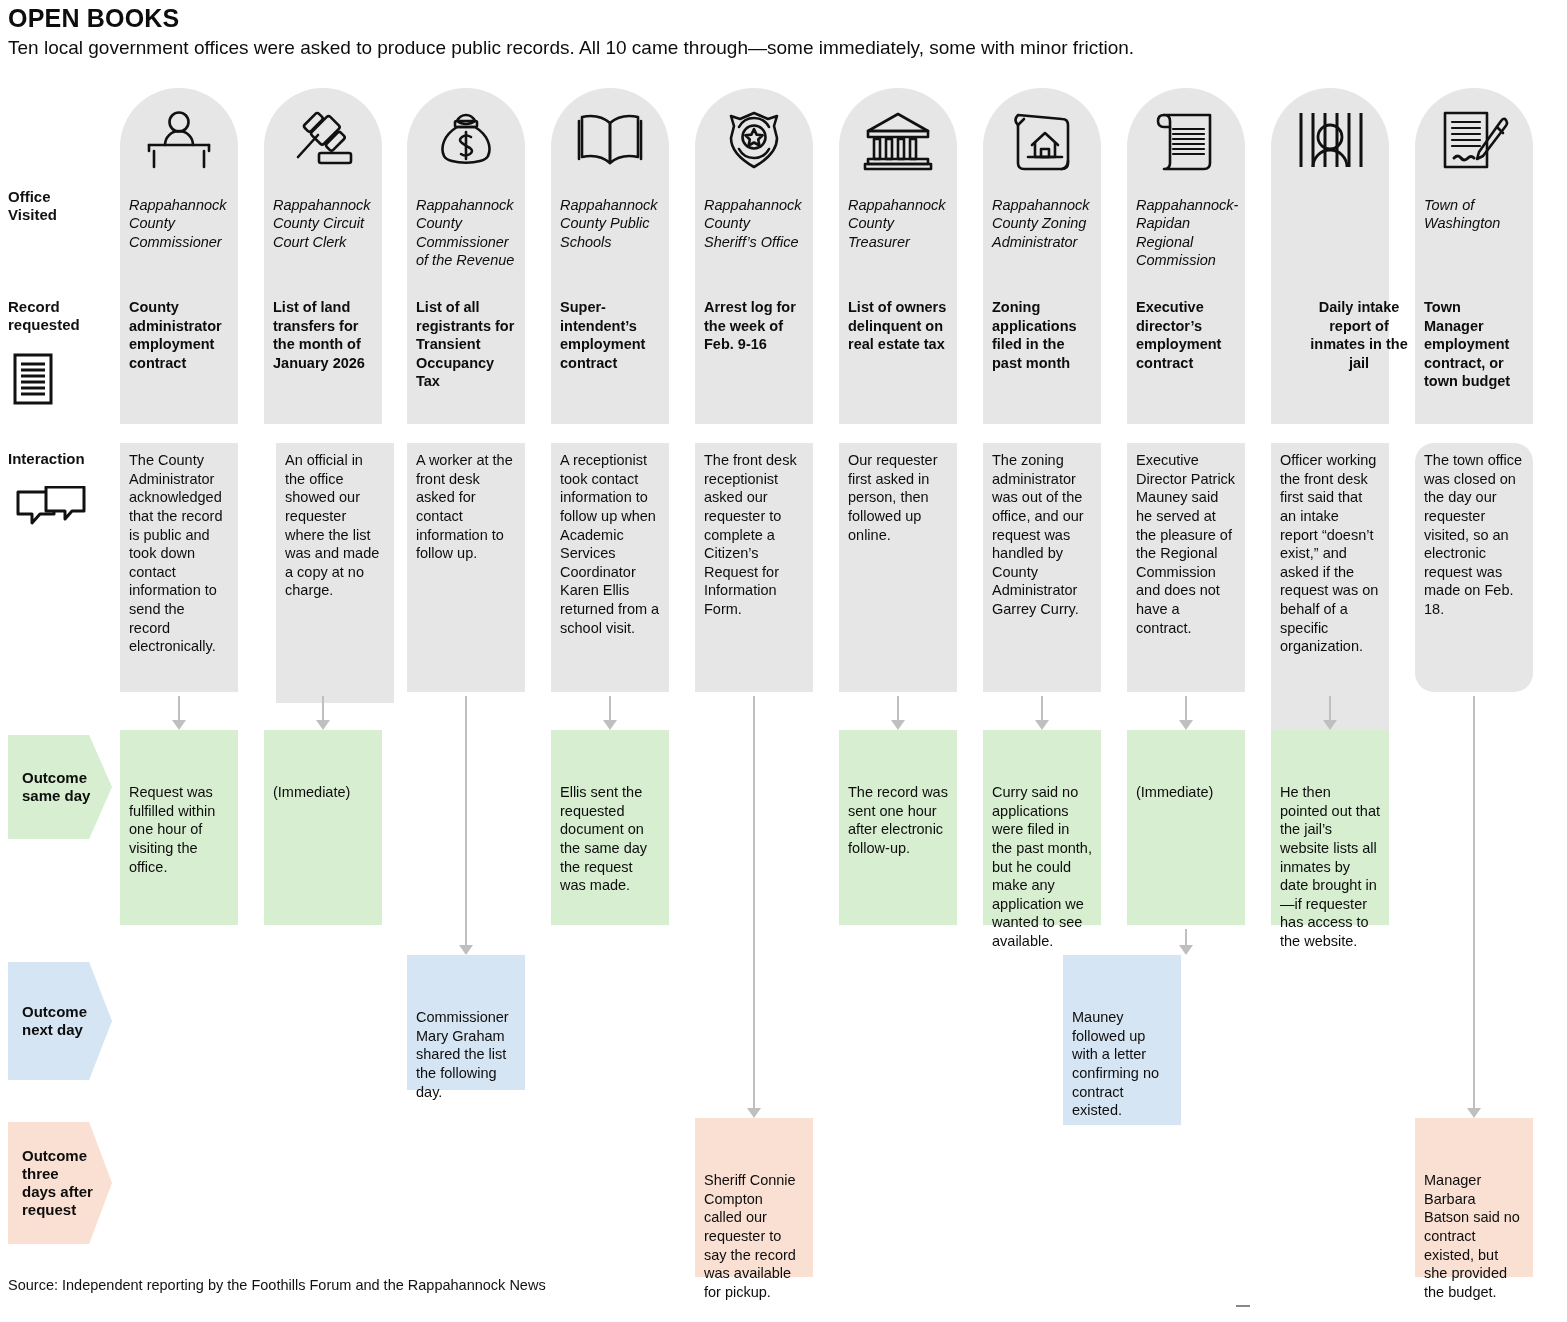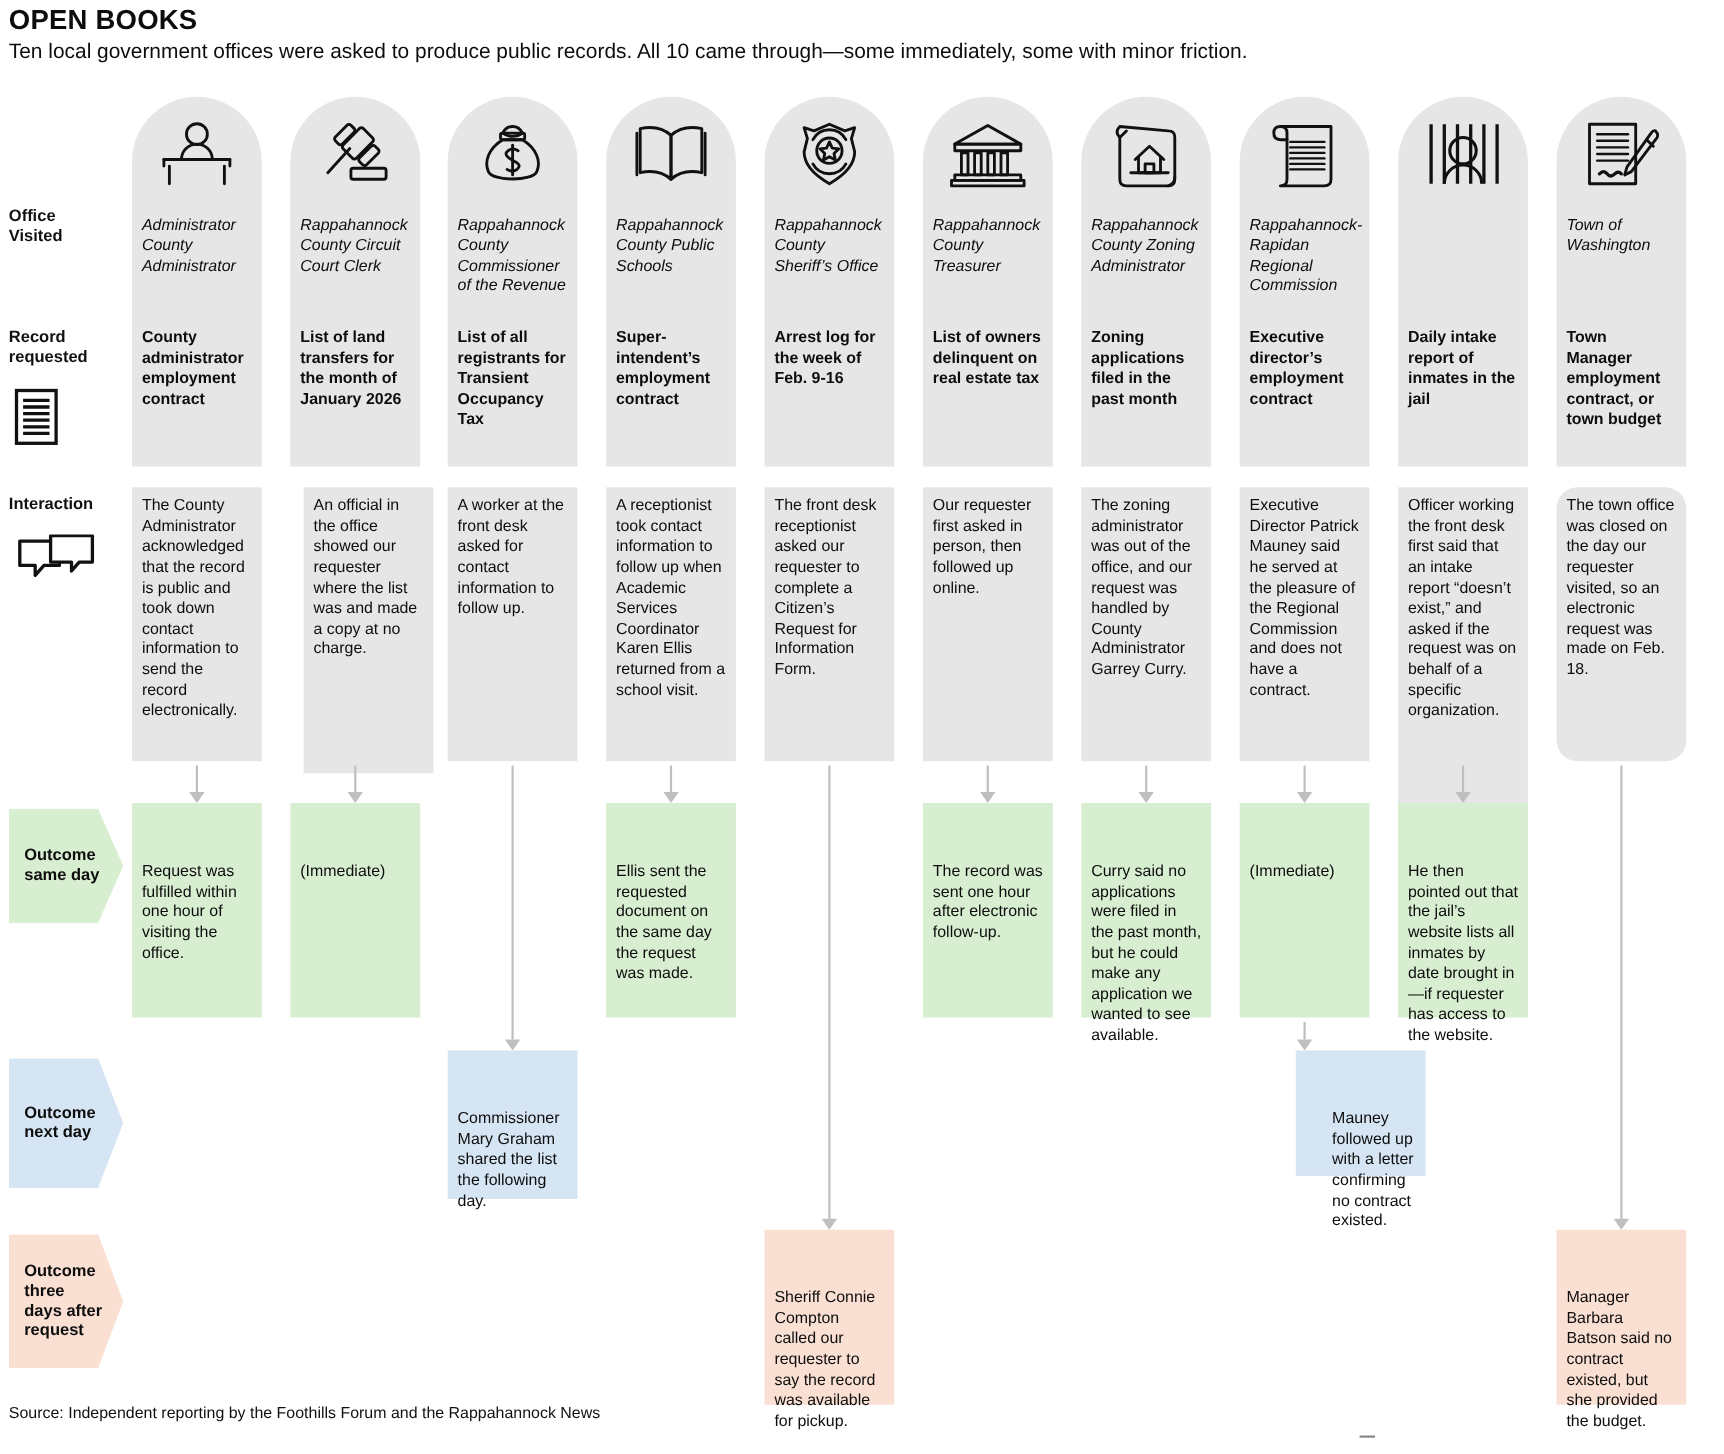--- a/index.html
+++ b/index.html
@@ -192,21 +192,21 @@
       <circle cx="36" cy="13" r="9.5" fill="none" stroke="#111" stroke-width="2.6" stroke-linejoin="round" stroke-linecap="round"></circle>
       <path d="M22 36 a14 14 0 0 1 28 0" fill="none" stroke="#111" stroke-width="2.6" stroke-linejoin="round" stroke-linecap="round"></path>
       <line x1="6" y1="36" x2="66" y2="36" fill="none" stroke="#111" stroke-width="2.6" stroke-linejoin="round" stroke-linecap="round"></line>
       <path d="M6 36 v6 M66 36 v6" fill="none" stroke="#111" stroke-width="2.6" stroke-linejoin="round" stroke-linecap="round"></path>
       <line x1="11" y1="42" x2="11" y2="58" fill="none" stroke="#111" stroke-width="2.6" stroke-linejoin="round" stroke-linecap="round"></line>
       <line x1="61" y1="42" x2="61" y2="58" fill="none" stroke="#111" stroke-width="2.6" stroke-linejoin="round" stroke-linecap="round"></line>
     </svg>
       </div>
     </div>
     <div class="officebox" style="left:120px; top:196px; background:transparent;">
-      <div class="office-name">Administrator County Administrator</div>
+      <div class="office-name">Rappahannock County Commissioner</div>
     </div>
     <div class="officebox" style="left:120px; top:298px; background:transparent;">
       <div class="record-name">County administrator employment contract</div>
     </div>
     <div class="interbox" style="left:120px; top:443px; height:249px;">
       <div class="txt">The County Administrator acknowledged that the record is public and took down contact information to send the record electronically.</div>
     </div>
     <div class="arrow" style="left:172px; top:696px; height:34px;">
       <div class="stem" style="height:24px;"></div>
       <div class="head" style="top:24px;"></div>
@@ -411,40 +411,40 @@
       <div class="stem" style="height:24px;"></div>
       <div class="head" style="top:24px;"></div>
     </div>
     <div class="outbox out-same" style="left:1127px; top:730px; height:195px;">
       <div class="txt">(Immediate)</div>
     </div>
     <div class="arrow" style="left:1179px; top:929px; height:26px;">
       <div class="stem" style="height:16px;"></div>
       <div class="head" style="top:16px;"></div>
     </div>
-    <div class="outbox out-next" style="left:1178px; top:955px; height:114px;padding-left:24px;">
+    <div class="outbox out-next" style="left:1063px; top:955px; height:170px;">
       <div class="txt">Mauney followed up with a letter confirming no contract existed.</div>
     </div>
     <div class="cap" style="left:1271px; top:88px; height:336px;">
       <div class="icon-wrap" style="">
         <svg width="76" height="62" viewBox="0 0 76 62">
       <g stroke="#111" stroke-width="3" stroke-linecap="butt">
         <line x1="9" y1="4" x2="9" y2="58"></line>
         <line x1="21" y1="4" x2="21" y2="58"></line>
         <line x1="33" y1="4" x2="33" y2="58"></line>
         <line x1="45" y1="4" x2="45" y2="58"></line>
         <line x1="57" y1="4" x2="57" y2="58"></line>
         <line x1="69" y1="4" x2="69" y2="58"></line>
       </g>
       <circle cx="38" cy="28" r="12" fill="none" stroke="#111" stroke-width="2.8"></circle>
       <path d="M21 58 a17 17 0 0 1 34 0" fill="none" stroke="#111" stroke-width="2.8"></path>
     </svg>
       </div>
     </div>
-    <div class="officebox" style="left:1271px; top:298px; background:transparent;">
+    <div class="officebox" style="left:1300px; top:298px; background:transparent;text-align:center;">
       <div class="record-name">Daily intake report of inmates in the jail</div>
     </div>
     <div class="interbox" style="left:1271px; top:443px; height:323px;">
       <div class="txt">Officer working the front desk first said that an intake report “doesn’t exist,” and asked if the request was on behalf of a specific organization.</div>
     </div>
     <div class="arrow" style="left:1323px; top:696px; height:34px;">
       <div class="stem" style="height:24px;"></div>
       <div class="head" style="top:24px;"></div>
     </div>
     <div class="outbox out-same" style="left:1271px; top:730px; height:195px;">

